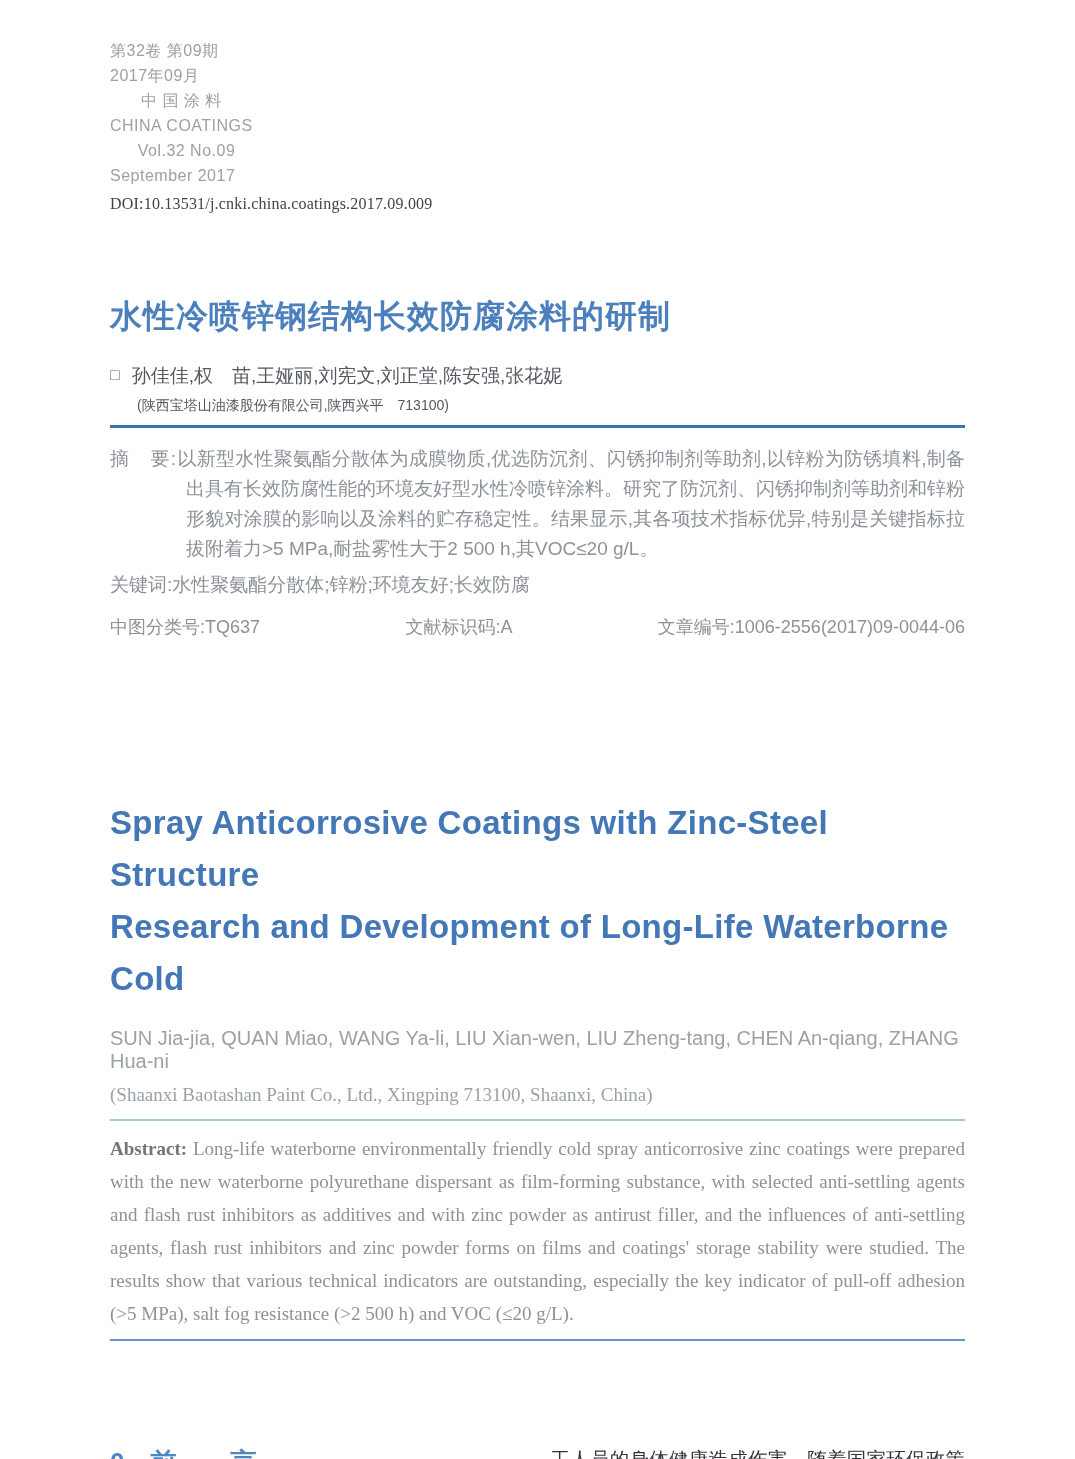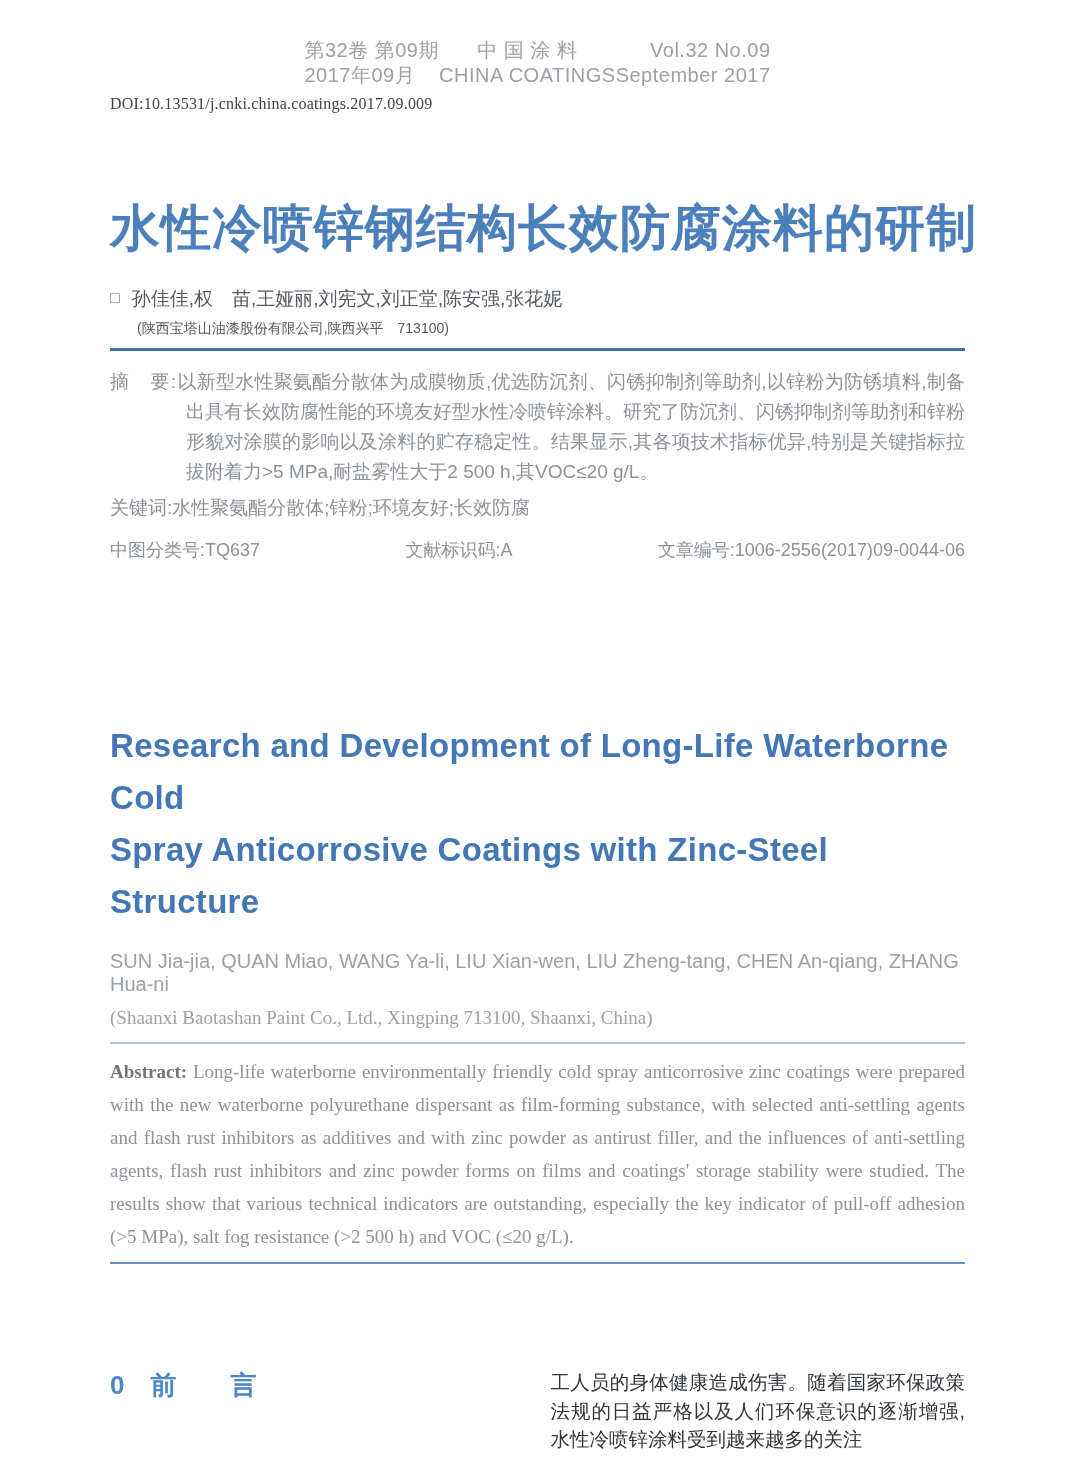--- a/index.html
+++ b/index.html
@@ -21,27 +21,27 @@
   html,body{background:#fff;}
   body{font-family:"Liberation Sans",sans-serif;}
   .page{
     position:relative;
     width:1075px;height:1459px;
     margin:0 auto;background:#fff;
     padding:38px 110px 0 110px;
     overflow:hidden;
   }
   
-  .jheader{display:flex;justify-content:center;align-items:flex-start;
-    color:var(--header-gray);font-size:20px;line-height:25px;letter-spacing:.5px;}
+  .jheader{display:flex;justify-content:space-between;align-items:flex-start;
+    color:var(--header-gray);font-size:16px;line-height:25px;letter-spacing:.5px;flex-direction:column;}
   .jh-center{text-align:center;}
   .jh-right{text-align:right;}
   .doi{margin-top:7px;font-family:"Liberation Serif",serif;font-size:16px;color:var(--doi-color);letter-spacing:.2px;}
   
-  .cn-title{margin-top:82px;font-size:50px;font-weight:bold;color:var(--accent-blue);
+  .cn-title{margin-top:82px;font-size:32px;font-weight:bold;color:var(--accent-blue);
     letter-spacing:1px;white-space:nowrap;}
   .cn-authors{margin-top:24px;font-size:19px;color:var(--authors-color);display:flex;align-items:center;}
   .cn-authors .marker{font-size:16px;margin-right:12px;color:#6b7176;position:relative;top:-1px;}
   .cn-affil{margin-top:8px;padding-left:27px;font-size:14px;color:var(--authors-color);}
   .rule-dark{margin-top:10px;height:3px;background:var(--rule-dark);}
   
   .cn-abstract{margin-top:16px;font-size:19px;line-height:30px;color:var(--abstract-gray);
     text-align:justify;padding-left:76px;text-indent:-76px;}
   .cn-abstract .lab{letter-spacing:1px;}
   .cn-keywords{margin-top:7px;font-size:19px;line-height:28px;color:var(--abstract-gray);}
@@ -105,22 +105,22 @@
 
   <p class="cn-keywords"><span class="lab">关键词:</span><span>水性聚氨酯分散体;锌粉;环境友好;长效防腐</span></p>
 
   <div class="cn-meta">
     <span>中图分类号:TQ637</span>
     <span>文献标识码:A</span>
     <span>文章编号:1006-2556(2017)09-0044-06</span>
   </div>
 
   <h2 class="en-title">
+    <div>Spray Anticorrosive Coatings with Zinc-Steel Structure</div>
     <div>Research and Development of Long-Life Waterborne Cold</div>
-    <div>Spray Anticorrosive Coatings with Zinc-Steel Structure</div>
   </h2>
 
   <div class="en-authors">SUN Jia-jia, QUAN Miao, WANG Ya-li, LIU Xian-wen, LIU Zheng-tang, CHEN An-qiang, ZHANG Hua-ni</div>
   <div class="en-affil">(Shaanxi Baotashan Paint Co., Ltd., Xingping 713100, Shaanxi, China)</div>
 
   <div class="rule-light"></div>
 
   <p class="en-abstract"><span class="lab">Abstract:</span><span> Long-life waterborne environmentally friendly cold spray anticorrosive zinc coatings were prepared with the new waterborne polyurethane dispersant as film-forming substance, with selected anti-settling agents and flash rust inhibitors as additives and with zinc powder as antirust filler, and the influences of anti-settling agents, flash rust inhibitors and zinc powder forms on films and coatings' storage stability were studied. The results show that various technical indicators are outstanding, especially the key indicator of pull-off adhesion (&gt;5 MPa), salt fog resistance (&gt;2 500 h) and VOC (≤20 g/L).</span></p>
 
 

